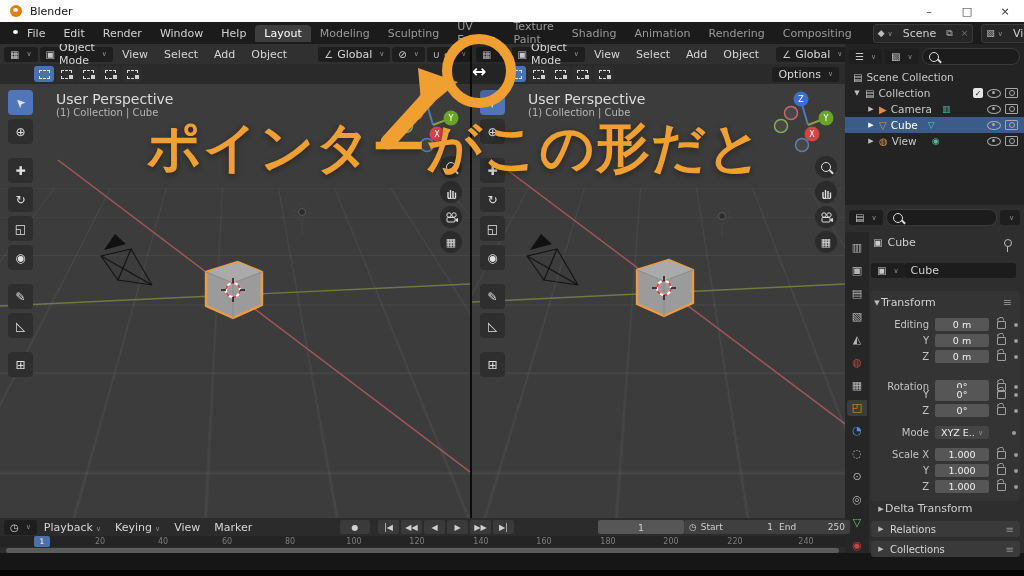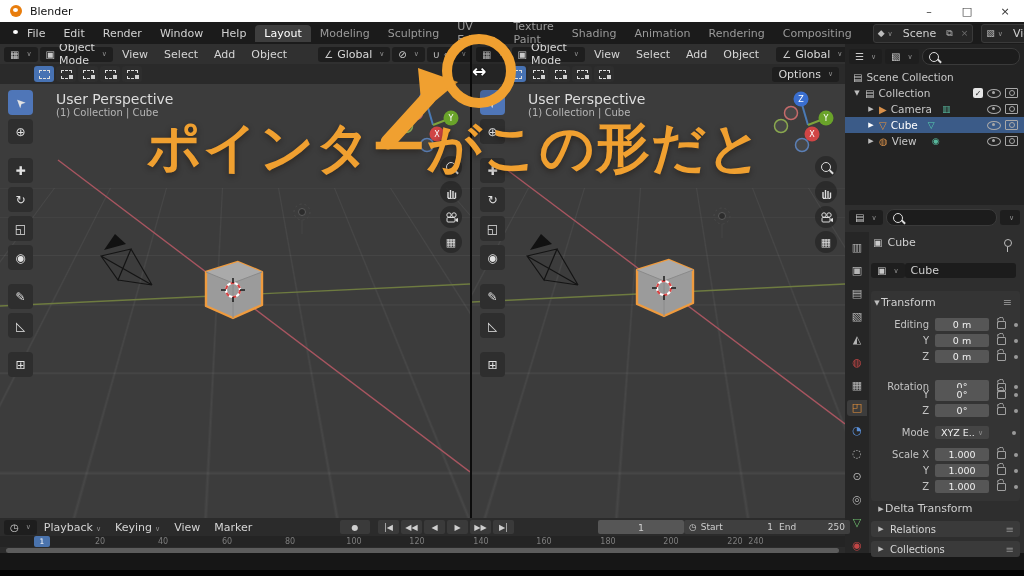--- a/index.html
+++ b/index.html
@@ -600,21 +600,21 @@
       <span class="tick" style="left:163px">40</span>
       <span class="tick" style="left:227px">60</span>
       <span class="tick" style="left:290px">80</span>
       <span class="tick" style="left:354px">100</span>
       <span class="tick" style="left:417px">120</span>
       <span class="tick" style="left:481px">140</span>
       <span class="tick" style="left:544px">160</span>
       <span class="tick" style="left:608px">180</span>
       <span class="tick" style="left:671px">200</span>
       <span class="tick" style="left:735px">220</span>
-      <span class="tick" style="left:756px">240</span>
+      <span class="tick" style="left:806px">240</span>
       <span style="position:absolute;left:34px;top:0;width:16px;height:11px;background:#4a73ad;border-radius:2px;color:#fff;font-size:7.5px;display:flex;align-items:center;justify-content:center">1</span>
     </div>
     <div class="tl-scroll"></div>
   </div>
 
   <div id="blackstrip" class="abs"></div>
 
   <div id="jp1" style="left:95px;top:112px">ポインターがこの形だと</div>
 
   <svg id="arrow" class="abs" style="left:370px;top:60px" width="110" height="90" viewBox="0 0 110 90">

